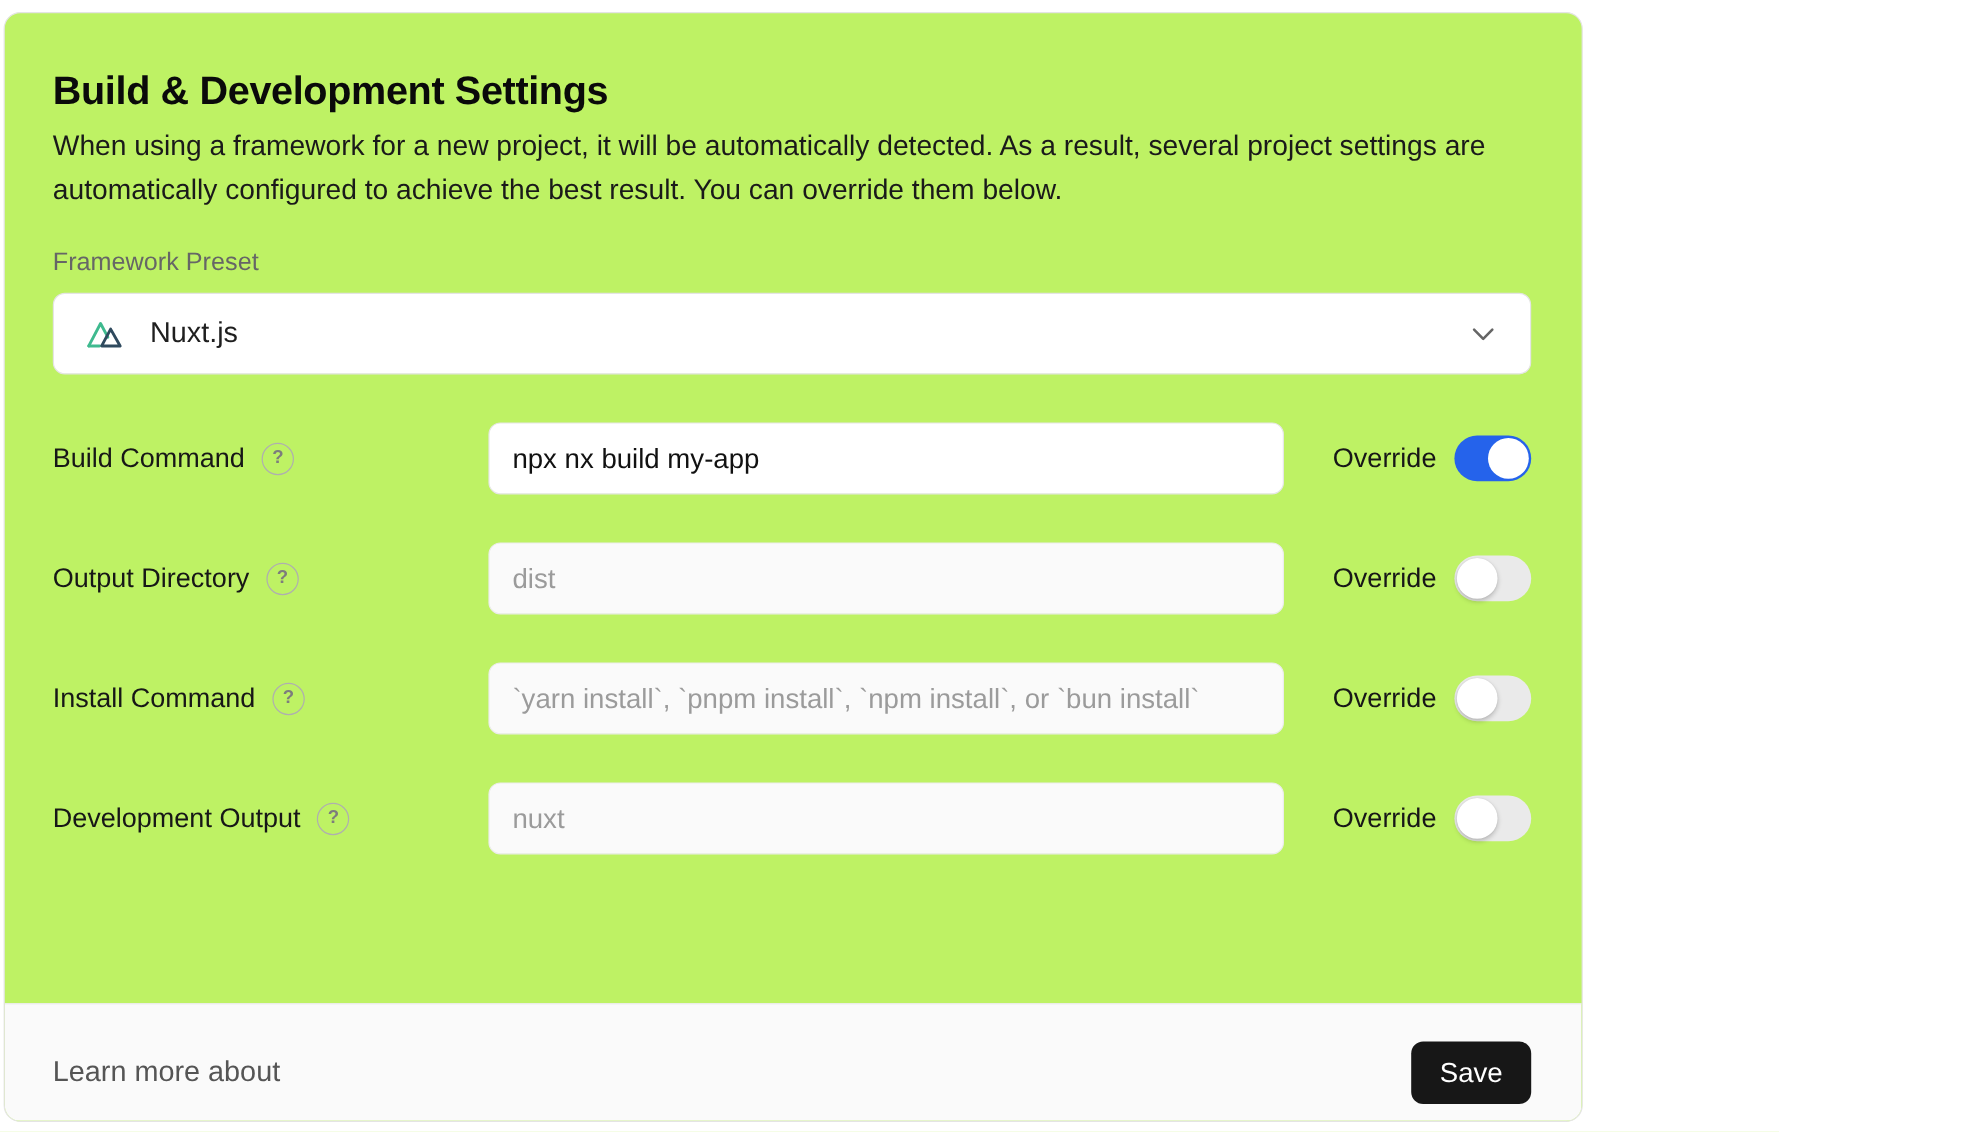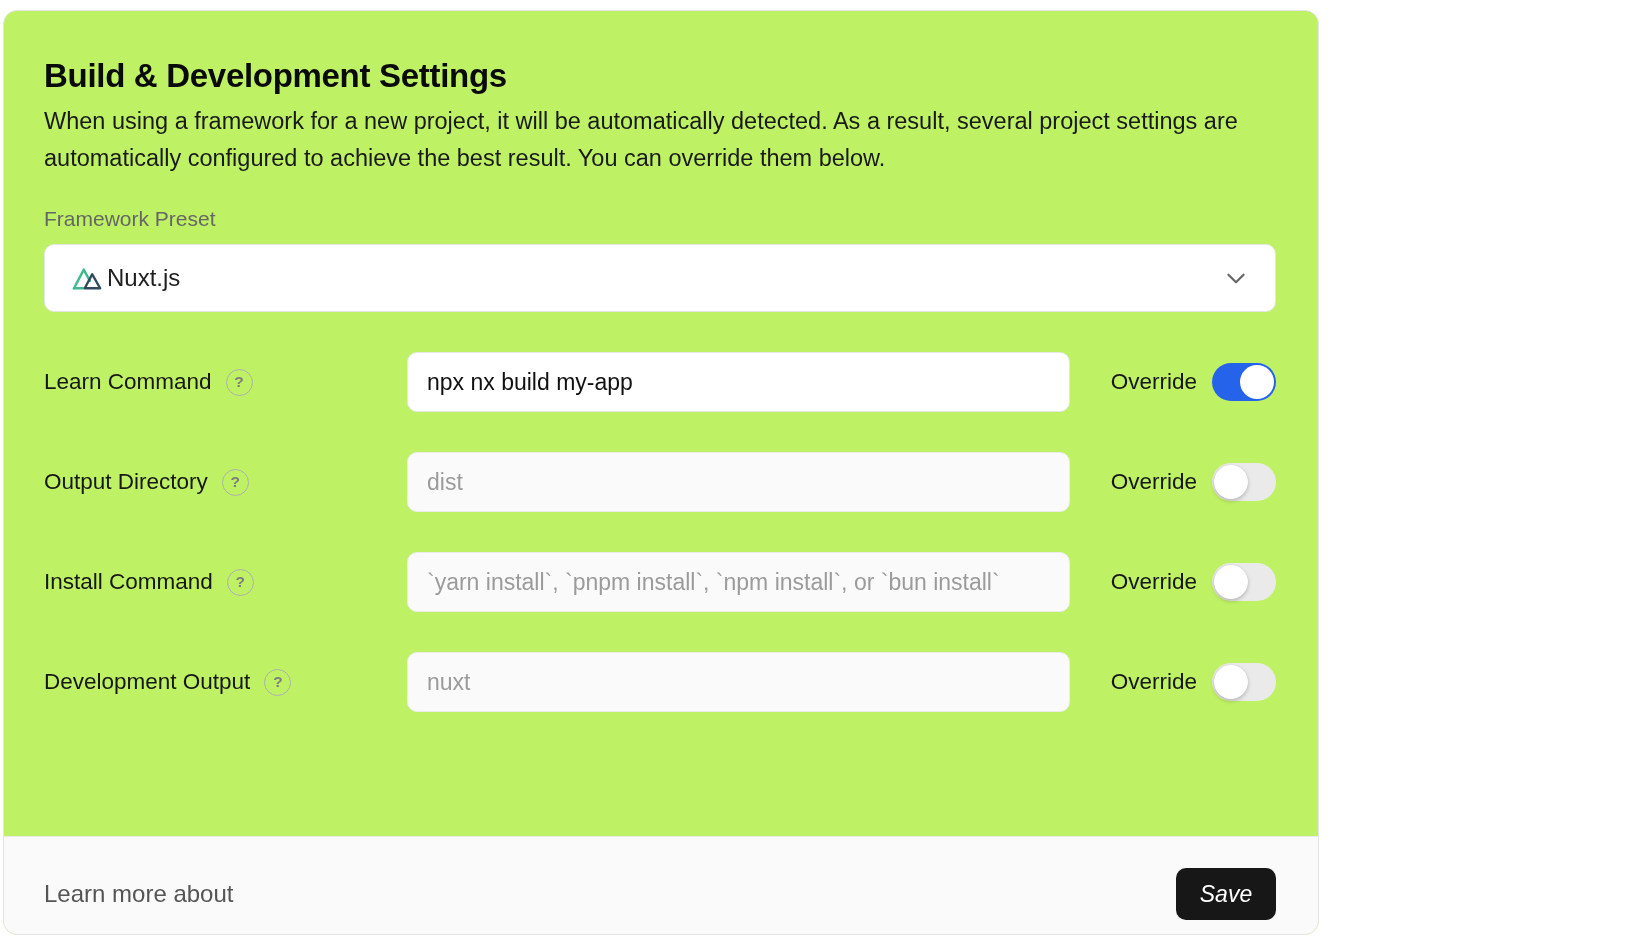--- a/index.html
+++ b/index.html
@@ -11,21 +11,21 @@
     display:flex; flex-direction:column; overflow:hidden;
   }
   .card-body { flex:1; padding:46px 42px 0 40px; }
   .title { font-size:33px; font-weight:700; letter-spacing:-0.3px; color:#0a0a0a; }
   .description { margin-top:8px; font-size:23.5px; line-height:37px; color:#1a1a1a; max-width:1470px; }
   .field-label { margin-top:30px; font-size:21px; color:#666; }
   .select {
     margin-top:13px; height:68px; border:1px solid #e4e4e4; border-radius:10px;
     background:#fff; display:flex; align-items:center; padding:0 26px; cursor:pointer;
   }
-  .select-value { display:flex; align-items:center; gap:2px; font-size:24px; color:#1f1f1f; }
+  .select-value { display:flex; align-items:center; gap:20px; font-size:24px; color:#1f1f1f; }
   .chevron { margin-left:auto; display:flex; align-items:center; }
   .row { display:flex; align-items:center; margin-top:40px; }
   .row:first-of-type { margin-top:58px; }
   .row-label { width:363px; display:flex; align-items:center; gap:14px;
     font-size:22.5px; font-weight:500; color:#171717; flex-shrink:0; }
   .help {
     width:27px; height:27px; border:1.5px solid #afafaf; border-radius:50%;
     color:#7d7d7d; font-size:15.5px; font-weight:700; display:flex;
     align-items:center; justify-content:center; cursor:default; flex-shrink:0;
   }
@@ -47,21 +47,21 @@
   .footer {
     height:98px; background:#fafafa; border-top:1px solid #eaeaea;
     display:flex; align-items:center; padding:17px 42px 0 40px;
   }
   .learn-more { display:flex; align-items:center; font-size:24px; color:#555; }
   .learn-more a { color:#2563eb; text-decoration:none; margin-left:9px; display:flex; align-items:center; cursor:pointer; }
   .ext-icon { margin-left:6px; display:flex; align-items:center; }
   .save-btn {
     margin-left:auto; width:100px; height:52px; border:none; border-radius:10px;
     background:#171717; color:#fff; font-family:"Liberation Sans", sans-serif;
-    font-size:23px; font-weight:500; cursor:pointer;font-style:italic;
+    font-size:23px; font-weight:500; cursor:pointer;
   }
 </style>
 </head>
 <body>
 
 <div class="card">
   <div class="card-body">
 
     <h1 class="title">Build &amp; Development Settings</h1>
 
@@ -82,21 +82,21 @@
       </span>
       <span class="chevron">
         <svg width="26" height="26" viewBox="0 0 24 24" fill="none">
           <path d="M5 9 L12 16 L19 9" stroke="#666" stroke-width="2" stroke-linecap="round" stroke-linejoin="round"></path>
         </svg>
       </span>
     </div>
 
     <div class="row">
       <div class="row-label">
-        <span>Learn Command</span>
+        <span>Build Command</span>
         <span class="help">?</span>
       </div>
       <input class="text-input" type="text" value="npx nx build my-app" style="">
       <div class="override">
         <span class="override-label">Override</span>
         <div class="toggle on">
             <div class="knob"></div>
           </div>
       </div>
     </div>

